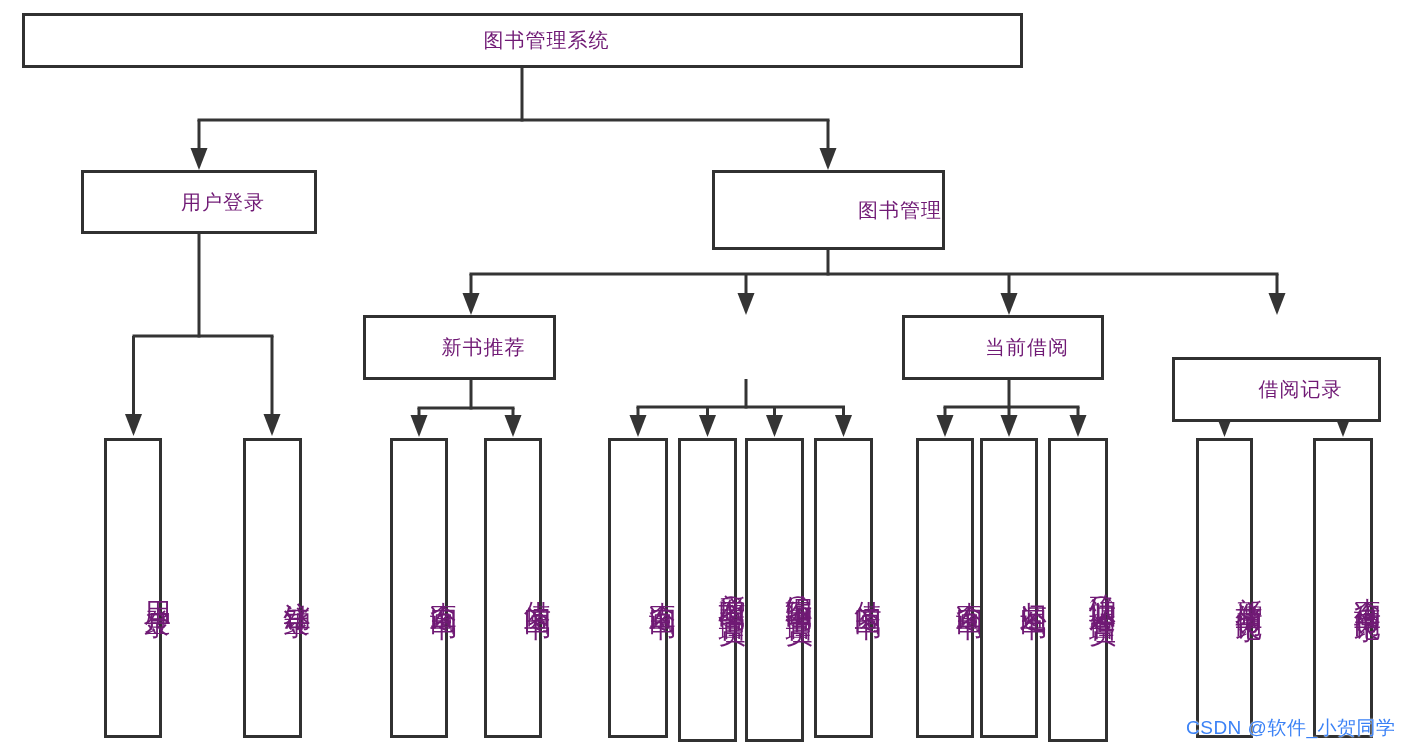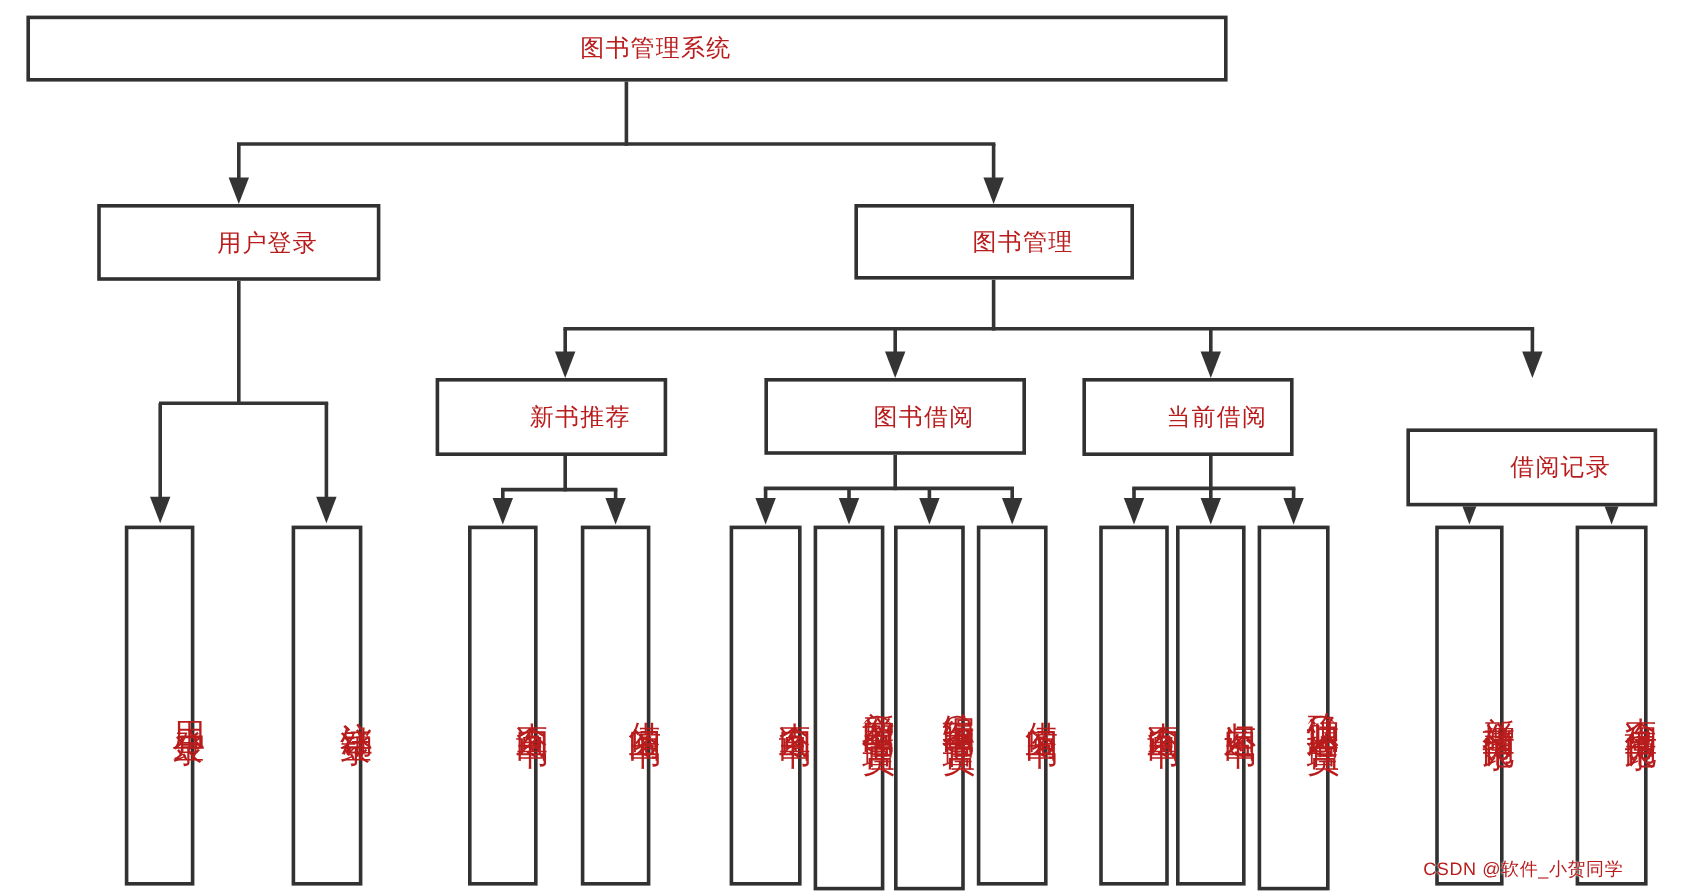--- a/index.html
+++ b/index.html
@@ -5,47 +5,47 @@
   html,body{margin:0;padding:0;background:#fff;}
   .stage{
     position:relative;width:1405px;height:747px;background:#ffffff;overflow:hidden;
     font-family:"Liberation Sans","DejaVu Sans",sans-serif;
   }
   .connectors{position:absolute;left:0;top:0;width:1405px;height:747px;}
   .connectors line{stroke:#343434;stroke-width:3;}
   .connectors polygon{fill:#343434;stroke:none;}
   .node{
     position:absolute;background:#ffffff;border:3px solid #313131;box-sizing:border-box;
-    display:flex;align-items:center;justify-content:center;color:#b91c1c;padding-left:48px;
+    display:flex;align-items:center;justify-content:center;color:#701a75;padding-left:48px;
   }
   .node.h span{font-size:20px;letter-spacing:1px;white-space:nowrap;}
   .node.v span{writing-mode:vertical-rl;text-orientation:mixed;font-size:27px;letter-spacing:4px;line-height:1;}
   
   .n-root{left:22px;top:13px;width:1001px;height:55px;}
   .n-user-login{left:81px;top:170px;width:236px;height:64px;}
-  .n-book-mgmt{left:712px;top:170px;width:233px;height:63px;}
+  .n-book-mgmt{left:712px;top:170px;width:233px;height:80px;justify-content:flex-end;}
   .n-new-book{left:363px;top:315px;width:193px;height:65px;}
   .n-book-borrow{left:637px;top:315px;width:218px;height:64px;}
-  .n-current-borrow{left:902px;top:315px;width:176px;height:65px;}
+  .n-current-borrow{left:902px;top:315px;width:202px;height:65px;}
   .n-borrow-record{left:1172px;top:313px;width:209px;height:65px;margin-top:44px;}
   .n-leaf1{left:104px;top:438px;width:58px;height:300px;}
   .n-leaf2{left:243px;top:438px;width:59px;height:300px;}
   .n-leaf3{left:390px;top:438px;width:58px;height:300px;}
   .n-leaf4{left:484px;top:438px;width:58px;height:300px;}
   .n-leaf5{left:608px;top:438px;width:60px;height:300px;}
   .n-leaf6{left:678px;top:438px;width:59px;height:304px;}
   .n-leaf7{left:745px;top:438px;width:59px;height:304px;}
   .n-leaf8{left:814px;top:438px;width:59px;height:300px;}
   .n-leaf9{left:916px;top:438px;width:58px;height:300px;}
   .n-leaf10{left:980px;top:438px;width:58px;height:300px;}
   .n-leaf11{left:1048px;top:438px;width:60px;height:304px;}
   .n-leaf12{left:1196px;top:438px;width:57px;height:300px;}
   .n-leaf13{left:1313px;top:438px;width:60px;height:300px;}
   .watermark{
-    position:absolute;left:1186px;top:715px;font-size:15px;color:#b91c1c;
+    position:absolute;left:1186px;top:715px;font-size:19px;color:#3b82f6;
     letter-spacing:0.5px;white-space:nowrap;
     text-shadow:0 0 2px #ffffff,0 0 1px #ffffff;
   }
 </style>
 </head>
 <body>
 
 <div class="stage">
 
   <svg class="connectors" viewBox="0 0 1405 747" xmlns="http://www.w3.org/2000/svg">
@@ -119,23 +119,20 @@
   <div class="node h n-user-login">
     <span>用户登录</span>
   </div>
   <div class="node h n-book-mgmt">
     <span>图书管理</span>
   </div>
 
   <div class="node h n-new-book">
     <span>新书推荐</span>
   </div>
-  <div class="node h n-book-borrow">
-    <span>图书借阅</span>
-  </div>
   <div class="node h n-current-borrow">
     <span>当前借阅</span>
   </div>
   <div class="node h n-borrow-record">
     <span>借阅记录</span>
   </div>
 
   <div class="node v n-leaf1">
     <span>用户登录</span>
   </div>

